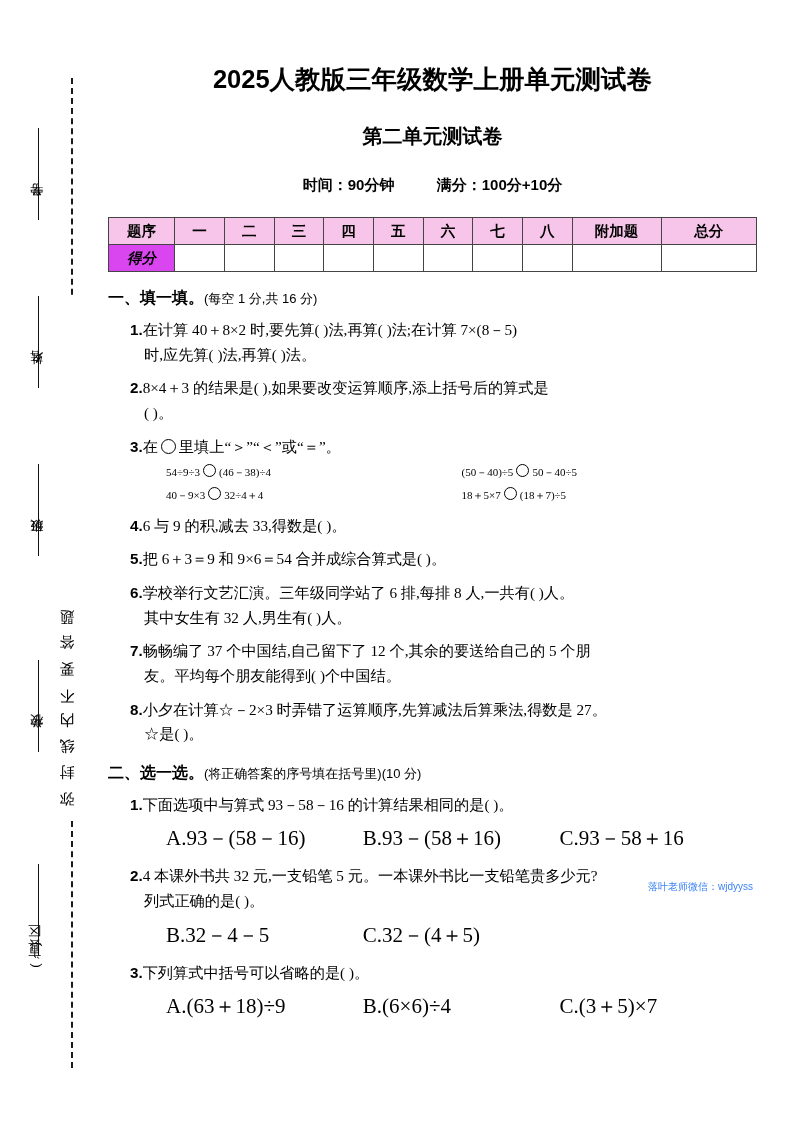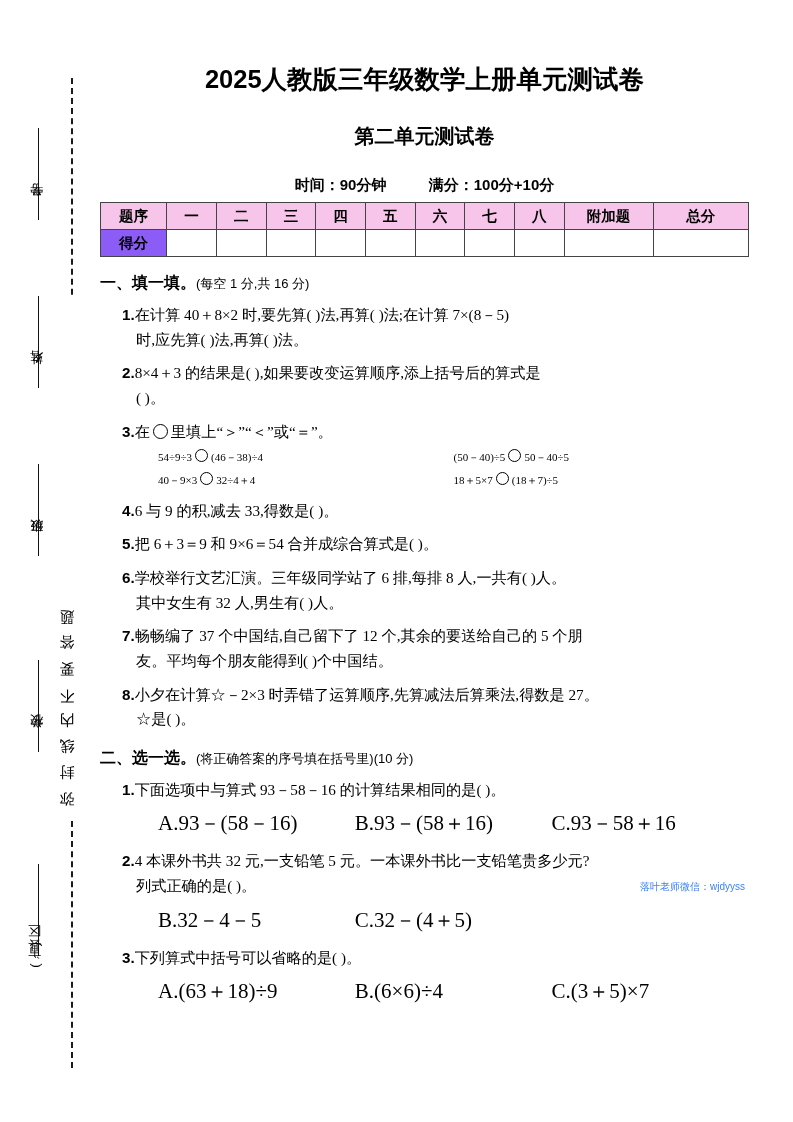--- a/index.html
+++ b/index.html
@@ -60,21 +60,21 @@
   .seal-mask {
     position: absolute;
     left: 64px;
     width: 16px;
     background: #fff;
   }
 
   
   .page {
     position: absolute;
-    left: 92px;
+    left: 100px;
     top: 0;
     width: 693px;
     height: 916px;
     padding: 0 36px 0 8px;
   }
 
   .title-main {
     text-align: center;
     font-size: 25.5px;
     font-weight: bold;
@@ -95,34 +95,34 @@
     font-weight: bold;
     font-family: "Liberation Sans", "DejaVu Sans", sans-serif;
     margin-top: 26px;
   }
   .meta-line .gap { display: inline-block; width: 34px; }
 
   
   table.score {
     border-collapse: collapse;
     width: 100%;
-    margin-top: 7px;
+    margin-top: 22px;
     table-layout: fixed;
   }
   table.score td {
     border: 1.4px solid #444;
     height: 27px;
     text-align: center;
     font-size: 14.5px;
     font-weight: bold;
     font-family: "Liberation Sans", "DejaVu Sans", sans-serif;
     padding: 0;
   }
   table.score tr.head td { background: #f7c5e9; }
-  table.score tr.body td.rowlabel { background: #8b5cf6; }
+  table.score tr.body td.rowlabel { background: #d946ef; font-style: italic; }
   col.c-label { width: 64px; }
   col.c-num   { width: 48px; }
   col.c-extra { width: 86px; }
   col.c-total { width: 92px; }
 
   
   .sec-head {
     font-size: 15.5px;
     margin-top: 16px;
     font-family: "Liberation Sans", "DejaVu Sans", sans-serif;

